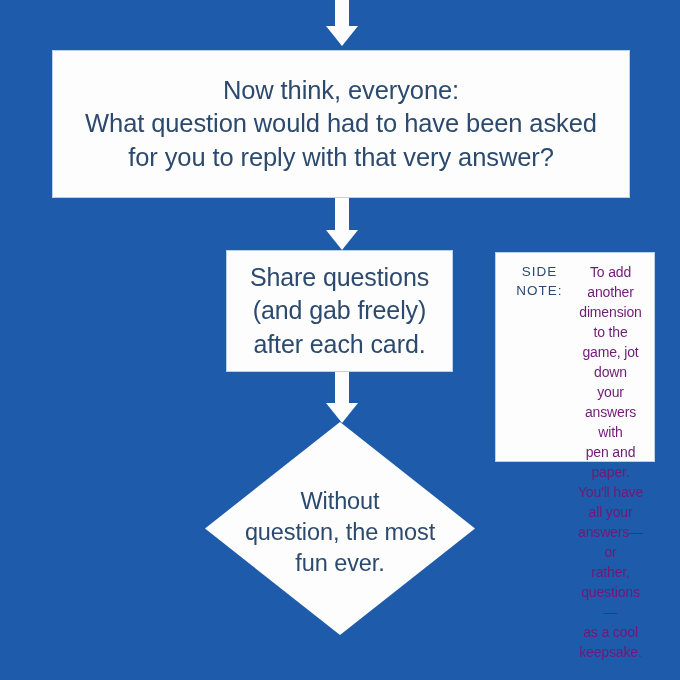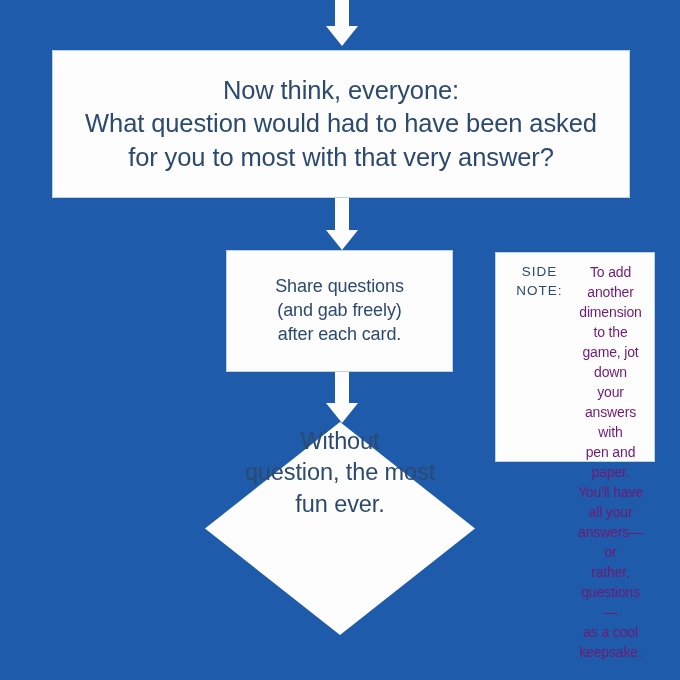--- a/index.html
+++ b/index.html
@@ -51,21 +51,21 @@
   }
 
   
   #box-share {
     left: 226px;
     top: 250px;
     width: 227px;
     height: 122px;
   }
   #box-share .txt {
-    font-size: 18px;
+    font-size: 25px;
     line-height: 1.33;
     letter-spacing: -0.1px;
   }
 
   
   #box-sidenote {
     left: 495px;
     top: 252px;
     width: 160px;
     height: 210px;
@@ -107,20 +107,21 @@
     position: absolute;
     inset: 0;
     background: #fdfdfd;
     -webkit-clip-path: polygon(50% 0%, 100% 50%, 50% 100%, 0% 50%);
     clip-path: polygon(50% 0%, 100% 50%, 50% 100%, 0% 50%);
   }
   #diamond-label {
     position: absolute;
     inset: 0;
     display: flex;
+    align-items: center;
     justify-content: center;
     text-align: center;
     color: #2c4a6e;
   }
   #diamond-label .txt {
     display: block;
     white-space: pre-line;
     font-size: 23.5px;
     line-height: 1.33;
     letter-spacing: -0.1px;
@@ -183,21 +184,21 @@
 <div id="canvas">
 
   <div class="arrow" id="arrow-top">
     <div class="shaft"></div>
     <div class="head"></div>
   </div>
 
   <div class="node" id="box-prompt">
     <span class="txt">Now think, everyone:
 What question would had to have been asked
-for you to most with that very answer?</span>
+for you to reply with that very answer?</span>
   </div>
 
   <div class="arrow" id="arrow-mid">
     <div class="shaft"></div>
     <div class="head"></div>
   </div>
 
   <div class="node" id="box-share">
     <span class="txt">Share questions
 (and gab freely)

